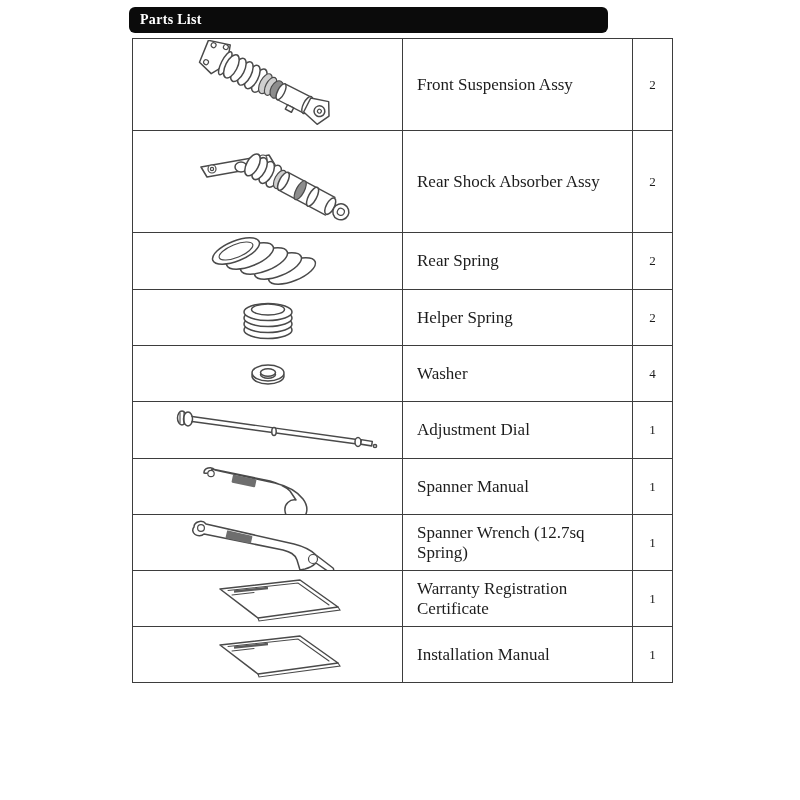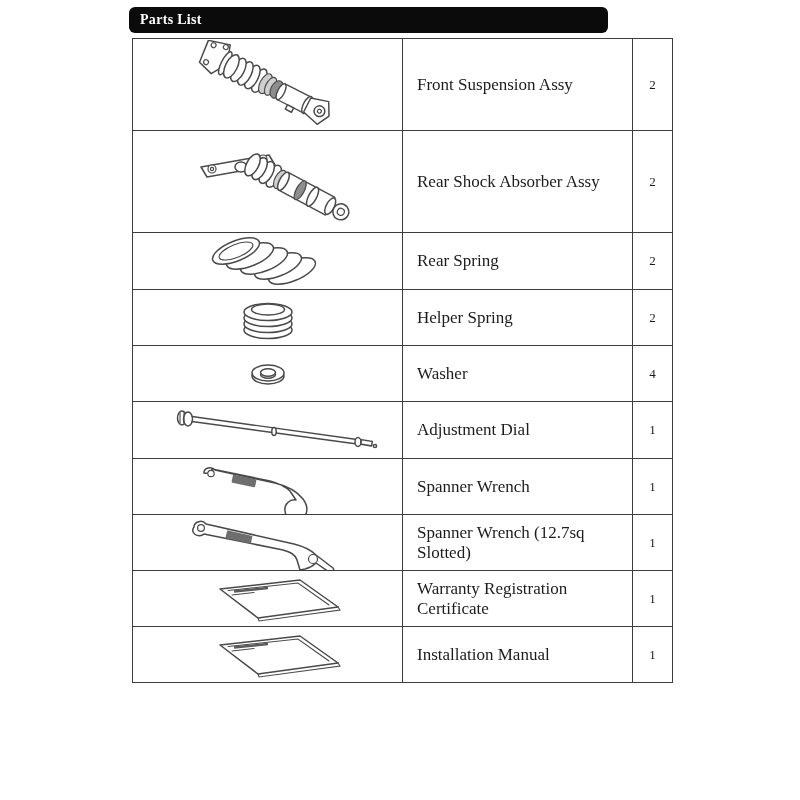--- a/index.html
+++ b/index.html
@@ -170,34 +170,34 @@
   </tr>
 
   <tr style="height:56px;">
     <td class="cell-img">
       <svg width="180" height="54" viewBox="0 0 180 54">
         <path class="art" d="M26,13 a6,5 0 0 1 11,-3 l60,13 c12,3 22,8 28,16 c6,8 5,17 -3,21 c-7,3 -14,-1 -15,-9 c-1,-7 5,-12 11,-11 l-6,-9 c-5,-5 -13,-8 -20,-10 l-58,-12 a6,5 0 0 1 -8,4 z"></path>
         <circle class="art-hole" cx="33" cy="13.5" r="3.2"></circle>
         <rect class="art-label" x="54" y="17" width="24" height="8" rx="1" transform="rotate(12 66 21)"></rect>
       </svg>
     </td>
-    <td class="cell-name">Spanner Wrench</td>
+    <td class="cell-name">Spanner Manual</td>
     <td class="cell-qty">1</td>
   </tr>
 
   <tr style="height:56px;">
     <td class="cell-img">
       <svg width="200" height="54" viewBox="0 0 200 54">
         <path class="art" d="M26,11 a6.5,5.5 0 0 1 12,-3 L126,28 c10,2.5 17,6 22,11 l17,13 c2,2 -1,5 -4,4 l-13,-9 c-3,3 -7,5 -11,6 l-5,1 -3,-10 c-2,-6 -7,-8 -14,-10 L36,18 a6.5,5.5 0 0 1 -10,-7 z"></path>
         <circle class="art-hole" cx="33" cy="12" r="3.4"></circle>
         <circle class="art-hole" cx="145" cy="43" r="4.5"></circle>
         <rect class="art-label" x="58" y="17" width="26" height="8" rx="1" transform="rotate(13 71 21)"></rect>
       </svg>
     </td>
-    <td class="cell-name">Spanner Wrench (12.7sq Slotted)</td>
+    <td class="cell-name">Spanner Wrench (12.7sq Spring)</td>
     <td class="cell-qty">1</td>
   </tr>
 
   <tr style="height:56px;">
     <td class="cell-img">
       <svg width="180" height="54" viewBox="0 0 180 54">
         <path class="art" d="M42,17 L122,8 L160,35 L80,46 Z"></path>
         <path class="art-thin" d="M80,46 L81,49 L162,38 L160,35"></path>
         <path class="art-thin" d="M50,18.5 L120,11 L151,33"></path>
         <path d="M56,19.5 L90,16" stroke="#5a5a5a" stroke-width="2.4" fill="none"></path>

